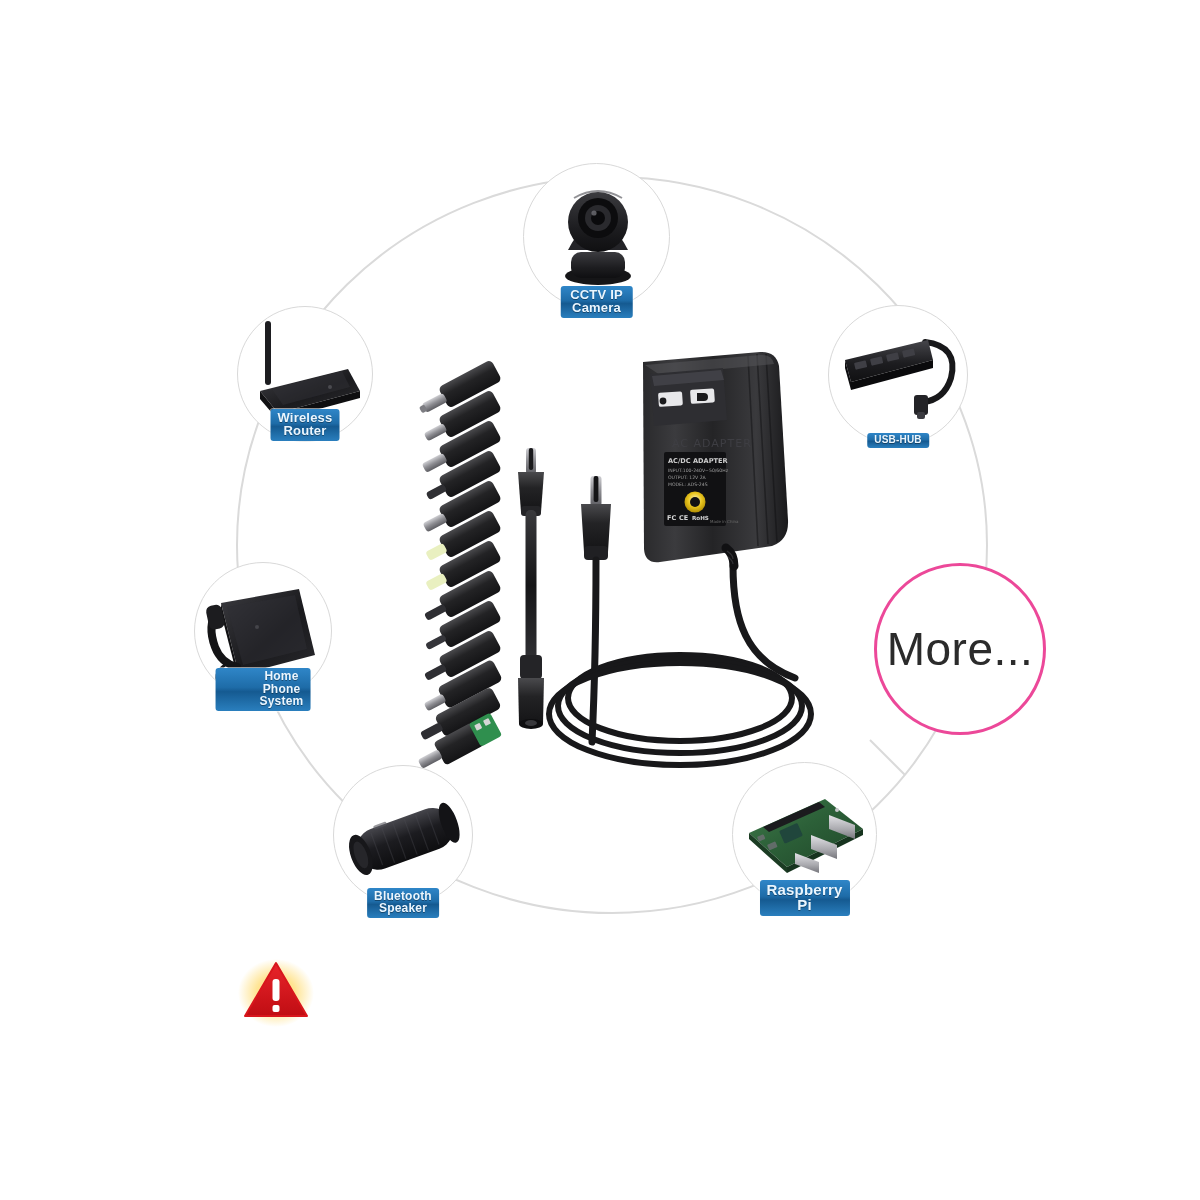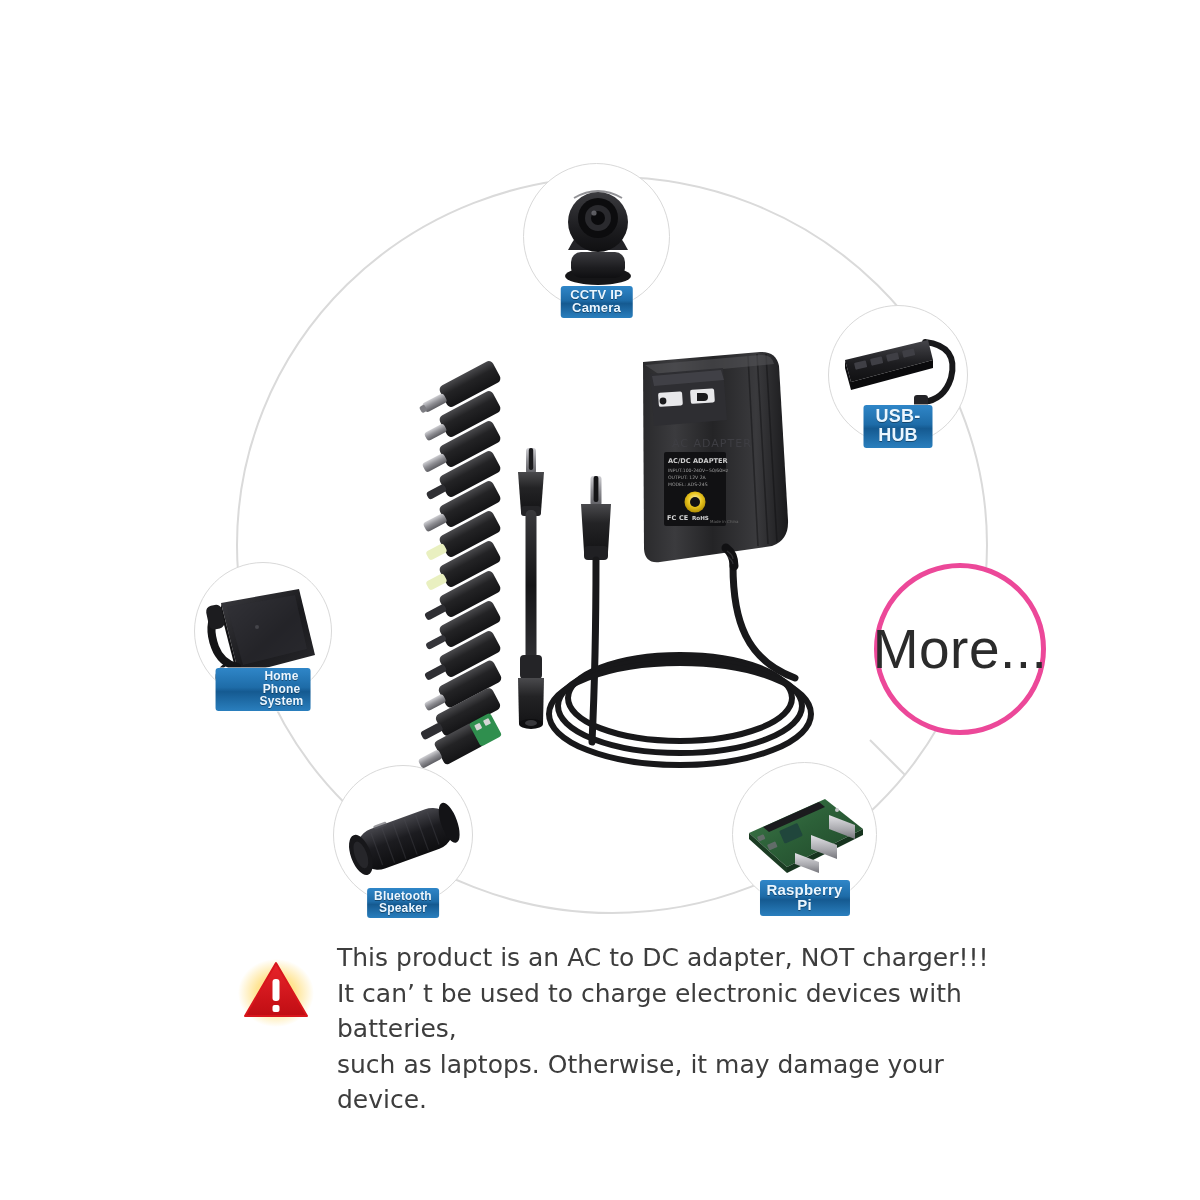--- a/index.html
+++ b/index.html
@@ -43,25 +43,25 @@
     padding: 2px 7px 3px 7px;
     white-space: pre-line;
     text-shadow: 0 1px 0 rgba(0,0,0,.35);
     letter-spacing: .2px;
     box-shadow: 0 0 0 1px rgba(255,255,255,.55);
   }
 
   .more-circle {
     position: absolute;
     border-radius: 50%;
-    border: 5px solid #ec4899;
+    border: 3px solid #ec4899;
     background: #fff;
     display: flex; align-items: center; justify-content: center;
     color: #2b2b2b;
-    font-size: 55px;
+    font-size: 46px;
     letter-spacing: .5px;
   }
 
   
   .warn-wrap {
     position: absolute;
     display: flex;
     align-items: flex-start;
     gap: 22px;
   }
@@ -289,20 +289,40 @@
         <circle cx="74" cy="54" r="20" fill="#0c0c0e"></circle>
         <circle cx="74" cy="54" r="13" fill="#2a2a2e"></circle>
         <circle cx="74" cy="54" r="7" fill="#0a0a0c"></circle>
         <circle cx="70" cy="49" r="2.6" fill="#6a6a70" opacity=".85"></circle>
         <path d="M 50 34 q 24 -14, 48 0" stroke="#4a4a50" stroke-width="2" fill="none" opacity=".6"></path>
       </svg>
     </div>
     <div class="badge" style="bottom:-9px; font-size:13px;">CCTV IP Camera</div>
   </div>
 
+  <div class="node" style="left:237px; top:306px; width:136px; height:136px;">
+    <div class="node-art">
+      <svg viewBox="0 0 136 136" width="136" height="136">
+        <defs>
+          <linearGradient id="rtG" x1="0" y1="0" x2="1" y2="1">
+            <stop offset="0%" stop-color="#3e3e43"></stop>
+              <stop offset="55%" stop-color="#1b1b1e"></stop>
+              <stop offset="100%" stop-color="#2c2c30"></stop>
+          </linearGradient>
+        </defs>
+        <rect x="27" y="14" width="6" height="64" rx="3" fill="#1d1d20"></rect>
+        <path d="M 22 84 L 110 62 L 122 84 L 40 106 Z" fill="url(#rtG)"></path>
+        <path d="M 22 84 L 40 106 L 40 113 L 22 92 Z" fill="#111113"></path>
+        <path d="M 40 106 L 122 84 L 122 91 L 40 113 Z" fill="#0e0e10"></path>
+        <path d="M 34 82 L 104 64 L 112 80 L 45 98 Z" fill="#303035" opacity=".55"></path>
+        <circle cx="92" cy="80" r="2" fill="#5a5a60" opacity=".7"></circle>
+      </svg>
+    </div>
+    <div class="badge" style="bottom:0px; font-size:13px;">Wireless Router</div>
+  </div>
 
   <div class="node" style="left:828px; top:305px; width:140px; height:140px;">
     <div class="node-art">
       <svg viewBox="0 0 140 140" width="140" height="140">
         <defs>
           <linearGradient id="hubG" x1="0" y1="0" x2="0" y2="1">
             <stop offset="0%" stop-color="#46464b"></stop>
               <stop offset="55%" stop-color="#1d1d20"></stop>
               <stop offset="100%" stop-color="#101012"></stop>
           </linearGradient>
@@ -314,21 +334,21 @@
         <g fill="#3f3f45">
           <rect x="25" y="57" width="12" height="7" rx="1" transform="rotate(-13 25 57)"></rect>
           <rect x="41" y="53" width="12" height="7" rx="1" transform="rotate(-13 41 53)"></rect>
           <rect x="57" y="49" width="12" height="7" rx="1" transform="rotate(-13 57 49)"></rect>
           <rect x="73" y="45" width="12" height="7" rx="1" transform="rotate(-13 73 45)"></rect>
         </g>
         <rect x="85" y="89" width="14" height="20" rx="3" fill="#232327"></rect>
         <rect x="88" y="106" width="8" height="7" rx="2" fill="#3a3a40"></rect>
       </svg>
     </div>
-    <div class="badge" style="bottom:-4px; font-size:18px;">USB-HUB</div>
+    <div class="badge" style="bottom:-4px; font-size:10px;">USB-HUB</div>
   </div>
 
   <div class="node" style="left:194px; top:562px; width:138px; height:138px;">
     <div class="node-art">
       <svg viewBox="0 0 138 138" width="138" height="138">
         <defs>
           <linearGradient id="phG" x1="0" y1="0" x2="1" y2="1">
             <stop offset="0%" stop-color="#3b3b40"></stop>
               <stop offset="55%" stop-color="#1a1a1d"></stop>
               <stop offset="100%" stop-color="#28282c"></stop>
@@ -432,18 +452,15 @@
         </radialGradient>
         <linearGradient id="triG" x1="0" y1="0" x2="0" y2="1">
           <stop offset="0%" stop-color="#e8242a"></stop>
           <stop offset="100%" stop-color="#c00d13"></stop>
         </linearGradient>
       </defs>
       <path d="M 39 15 L 70 68 L 8 68 Z" fill="url(#triG)" stroke="#d8161c" stroke-width="2" stroke-linejoin="round"></path>
       <rect x="35.5" y="31" width="7" height="22" rx="3" fill="#ffffff"></rect>
       <rect x="35.5" y="57" width="7" height="7" rx="2" fill="#ffffff"></rect>
     </svg>
-    <div class="warn-text">This product is an AC to DC adapter, NOT charger!!!
-It can’  t be used to charge electronic devices with batteries,
-such as laptops. Otherwise, it may damage your device.</div>
   </div>
 
 </div>
 
 </body></html>

